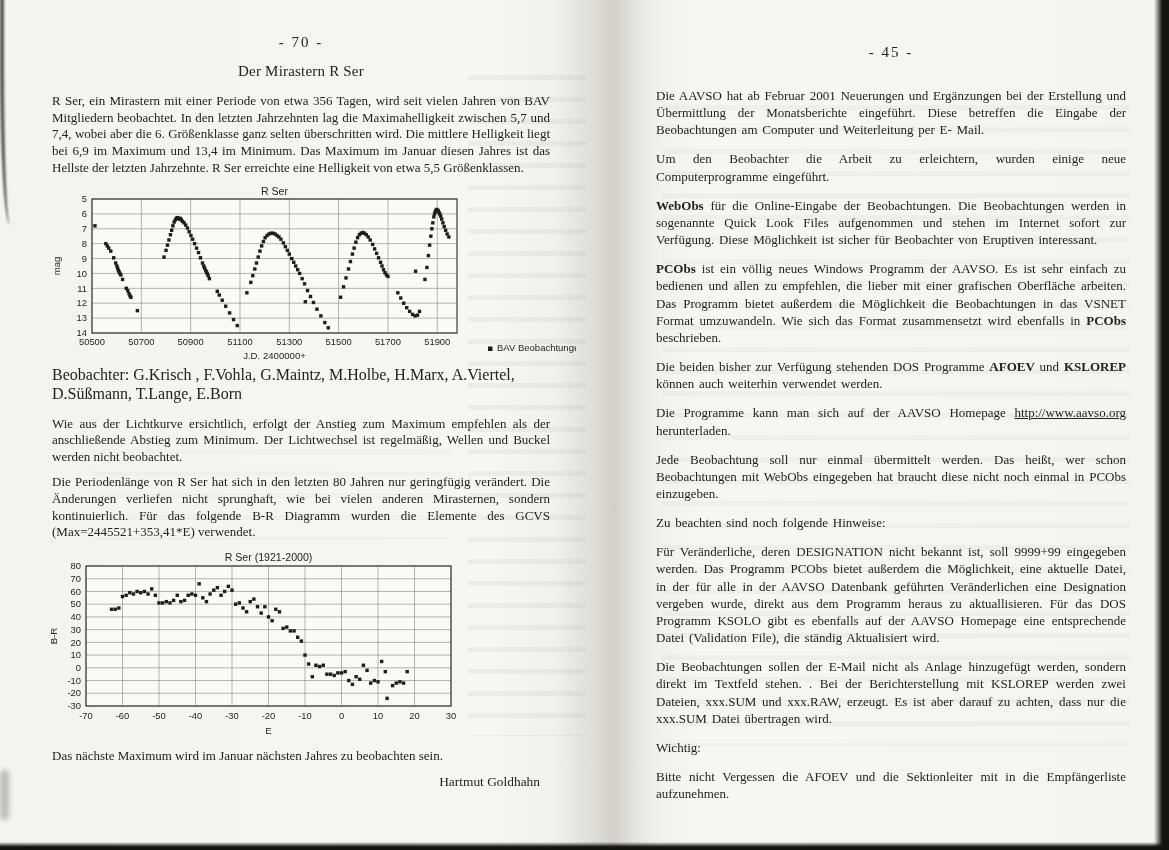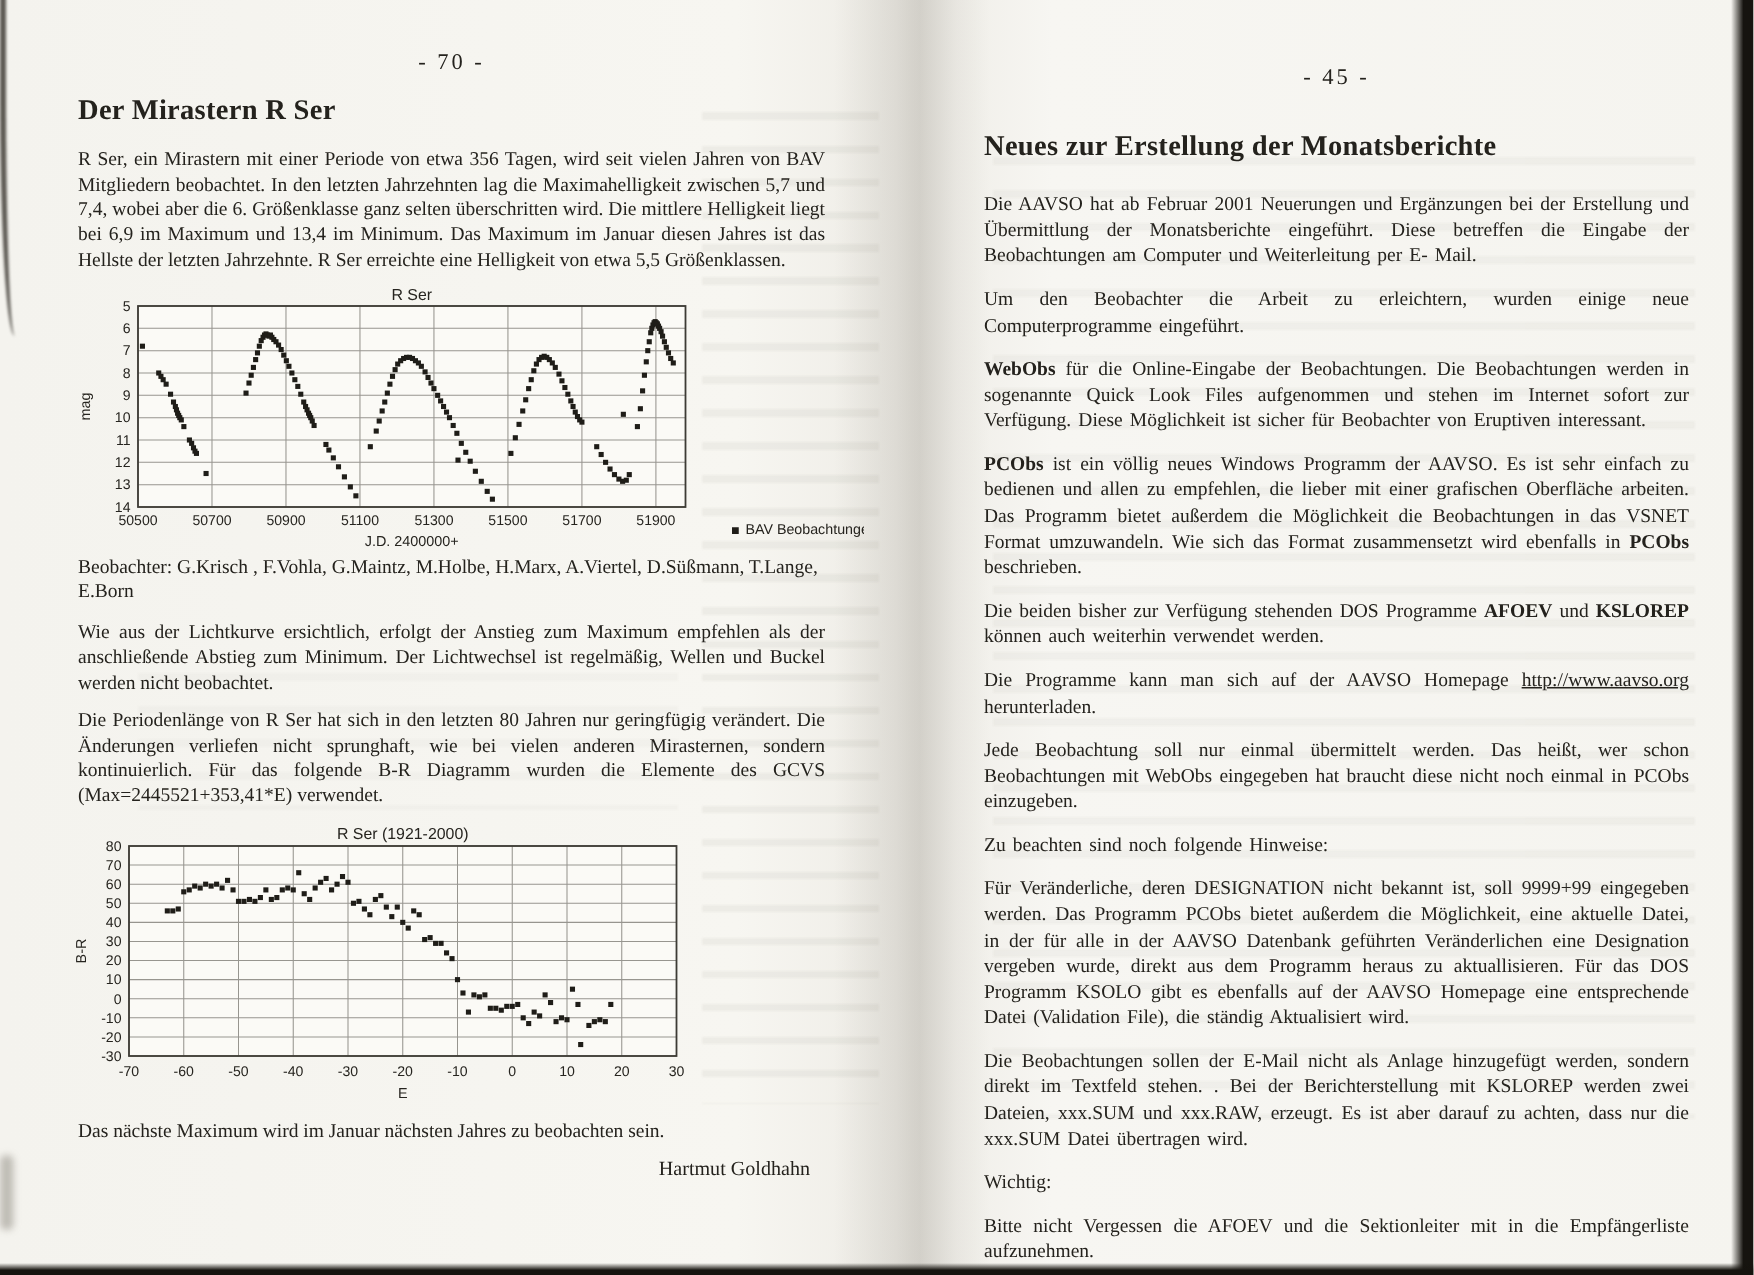--- a/index.html
+++ b/index.html
@@ -29,27 +29,27 @@
   .ghost.g1{left:468px;top:66px;width:118px;height:670px;}
   .ghost.g2{left:662px;top:96px;width:468px;height:650px;opacity:.75;}
   .ghost.g3{left:92px;top:440px;width:360px;height:100px;opacity:.5;}
 
   .page{position:absolute;color:#24221d;}
   .page-left{left:52px;top:34px;width:498px;}
   .page-right{left:656px;top:44px;width:470px;}
 
   .pageno{text-align:center;font-size:15px;letter-spacing:2px;margin:0 0 12px;}
   .page-right .pageno{margin-bottom:26px;}
-  h2.title{font-weight:bold;font-size:19px;margin:0 0 13px;letter-spacing:.2px;}
+  h2.title{text-align:center;font-weight:normal;font-size:15px;margin:0 0 13px;letter-spacing:.2px;}
   .page-right h2.title{margin-bottom:18px;}
 
   p.body{font-size:13px;line-height:1.28;text-align:justify;margin:0 0 9px;}
   .page-right p.body{line-height:1.32;margin:0 0 12px;word-spacing:1.5px;}
   p.nogap{margin-bottom:0;}
-  .observers{font-size:13px;text-align:left;margin:2px 0 12px;line-height:1.2;}
+  .observers{font-size:16px;text-align:left;margin:2px 0 12px;line-height:1.2;}
   .sig{text-align:right;font-size:13.4px;margin:6px 0 0;padding-right:10px;}
   .b{font-weight:bold;}
   .u{text-decoration:underline;}
 
   figure.chart{margin:2px 0 2px -6px;padding:0;}
   svg{display:block;}
   svg text{font-family:"Liberation Sans", sans-serif;fill:#26241f;}
 </style>
 </head>
 <body>
@@ -413,21 +413,20 @@
           <rect x="359.5" y="119.93636363636362" width="3.4" height="3.4" fill="#1f1d18"></rect>
         </svg>
     </figure>
 
     <p class="body">Das nächste Maximum wird im Januar nächsten Jahres zu beobachten sein.</p>
     <div class="sig">Hartmut Goldhahn</div>
   </div>
 
   <div class="page page-right">
     <div class="pageno">- 45 -</div>
-    <h2 class="title">Neues zur Erstellung der Monatsberichte</h2>
 
     <p class="body"><span>Die AAVSO hat ab Februar 2001 Neuerungen und Ergänzungen bei der Erstellung und Übermittlung der Monatsberichte eingeführt. Diese betreffen die Eingabe der Beobachtungen am Computer und Weiterleitung per E- Mail.</span></p>
     <p class="body"><span>Um den Beobachter die Arbeit zu erleichtern, wurden einige neue Computerprogramme eingeführt.</span></p>
     <p class="body"><span class="b">WebObs</span><span>   für die Online-Eingabe der Beobachtungen. Die Beobachtungen werden in sogenannte Quick Look Files aufgenommen und stehen im Internet sofort zur Verfügung. Diese Möglichkeit ist sicher für Beobachter von Eruptiven interessant.</span></p>
     <p class="body"><span class="b">PCObs</span><span> ist ein völlig neues Windows Programm der AAVSO. Es ist sehr einfach zu bedienen und allen zu empfehlen, die lieber mit einer grafischen Oberfläche arbeiten. Das Programm bietet außerdem die Möglichkeit die Beobachtungen in das VSNET Format umzuwandeln. Wie sich das Format zusammensetzt wird ebenfalls in </span><span class="b">PCObs</span><span> beschrieben.</span></p>
     <p class="body"><span>Die beiden bisher zur Verfügung stehenden DOS Programme </span><span class="b">AFOEV</span><span> und </span><span class="b">KSLOREP</span><span> können auch weiterhin verwendet werden.</span></p>
     <p class="body"><span>Die Programme kann man sich auf der AAVSO Homepage </span><span class="u">http://www.aavso.org</span><span> herunterladen.</span></p>
     <p class="body"><span>Jede Beobachtung soll nur einmal übermittelt werden. Das heißt, wer schon Beobachtungen mit WebObs eingegeben hat braucht diese nicht noch einmal in PCObs einzugeben.</span></p>
     <p class="body"><span>Zu beachten sind noch folgende Hinweise:</span></p>
     <p class="body"><span>Für Veränderliche, deren DESIGNATION nicht bekannt ist, soll 9999+99 eingegeben werden. Das Programm PCObs bietet außerdem die Möglichkeit, eine aktuelle Datei, in der für alle in der AAVSO Datenbank geführten Veränderlichen eine Designation vergeben wurde, direkt aus dem Programm heraus zu aktuallisieren. Für das DOS Programm KSOLO gibt es ebenfalls auf der AAVSO Homepage eine entsprechende Datei (Validation File), die ständig Aktualisiert wird.</span></p>

